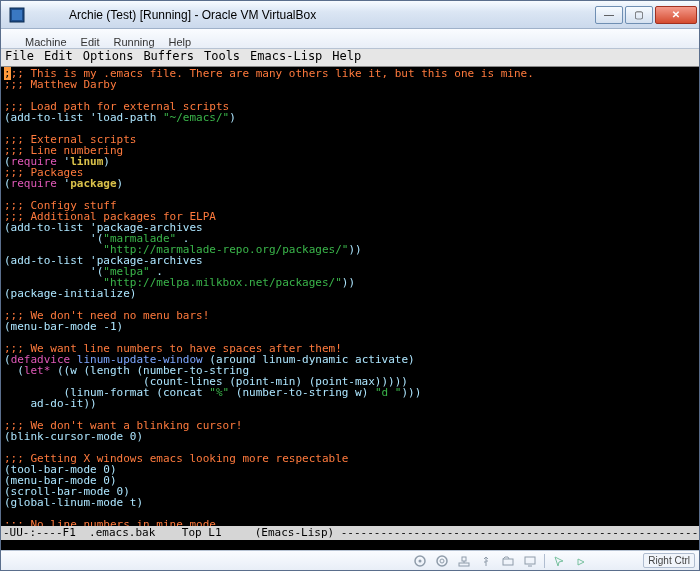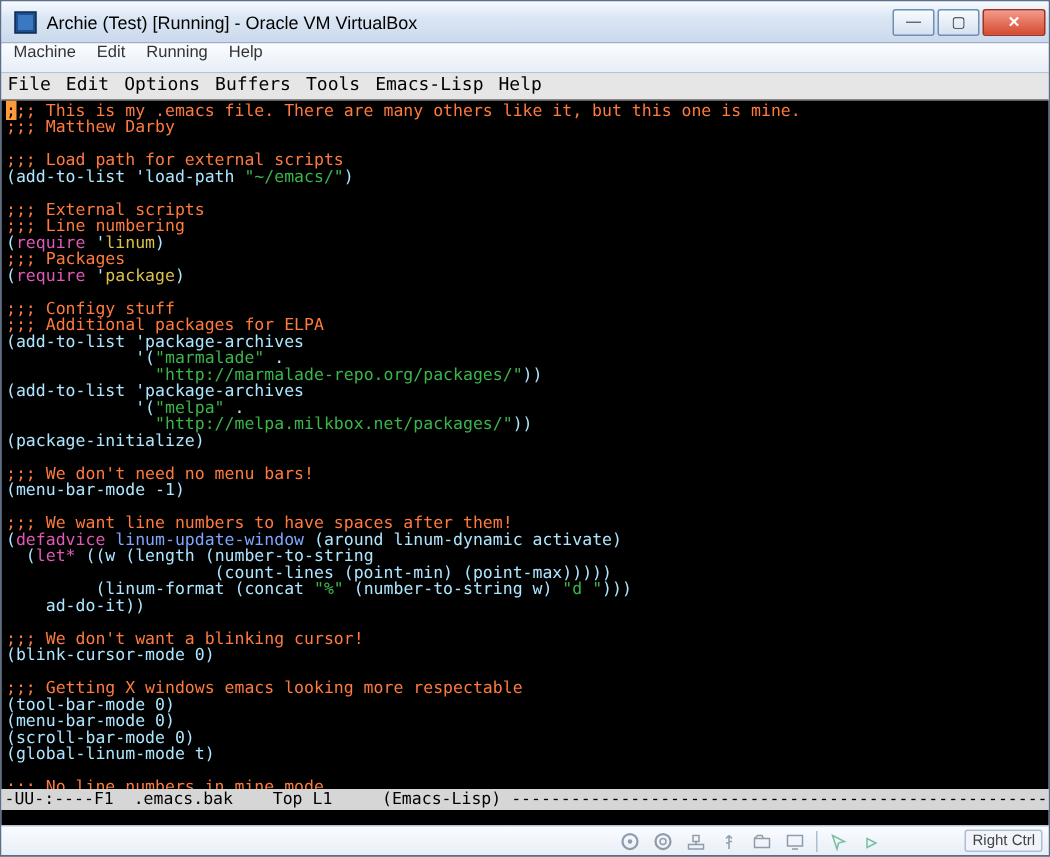--- a/index.html
+++ b/index.html
@@ -1,32 +1,32 @@
 <!DOCTYPE html>
 <html><head>
 <meta charset="utf-8">
 <style>
   * { margin: 0; padding: 0; box-sizing: border-box; }
   html, body { width: 700px; height: 571px; overflow: hidden; font-family: "Segoe UI", Tahoma, sans-serif; font-size: 12px; background: #d4d0c8; }
   .window { width: 700px; height: 571px; display: flex; flex-direction: column; border: 1px solid #5a6e8c; background: #fff; }
-  .titlebar { height: 28px; display: flex; align-items: center; background: linear-gradient(#f7fbff,#dbe6f4 40%,#cbd9ec); color: #000; padding: 0 2px 0 8px; border-bottom: 1px solid #9fb1c9; }
+  .titlebar { height: 28px; display: flex; align-items: center; background: linear-gradient(#f7fbff,#dbe6f4 40%,#cbd9ec); color: #000; padding: 0 2px 0 8px; border-bottom: 1px solid #9fb1c9; gap: 38px; }
   .titlebar .icon { width: 16px; height: 16px; margin-right: 6px; display: inline-flex; align-items: center; justify-content: center; }
   .titlebar .title { flex: 1; white-space: nowrap; overflow: hidden; text-overflow: ellipsis; font-size: 12px; }
   .winbtns { display: flex; gap: 2px; }
   .winbtn { width: 28px; height: 18px; border: 1px solid #6f8fb3; border-radius: 2px; display: flex; align-items: center; justify-content: center; background: linear-gradient(#f7fbff,#d5e1f0); font-size: 10px; color: #333; }
   .winbtn.close { width: 42px; background: linear-gradient(#f49a8b,#d44b2f); color: #fff; border-color: #a03020; font-weight: bold; }
-  .vb-menu { height: 20px; display: flex; align-items: flex-start; gap: 14px; background: linear-gradient(#fafcff,#e8eef7); color: #333; font-size: 11px; padding-left: 8px; border-bottom: 1px solid #b7c3d3; }
+  .vb-menu { height: 20px; display: flex; align-items: flex-end; gap: 14px; background: linear-gradient(#fafcff,#e8eef7); color: #333; font-size: 11px; padding-left: 24px; border-bottom: 1px solid #b7c3d3; }
   .vb-menu span { cursor: default; }
   .emacs-menubar { height: 18px; background: #e6e6e6; color: #000; font-family: "DejaVu Sans Mono","Lucida Console",monospace; font-size: 12px; display: flex; align-items: flex-start; gap: 6px; padding-left: 2px; border-bottom: 1px solid #888; }
   .emacs-menubar span { padding: 0 2px; }
   .editor { flex: 1; background: #000; color: #ade6ff; font-family: "DejaVu Sans Mono","Lucida Console",monospace; font-size: 11px; line-height: 11px; white-space: pre; padding: 1px 3px; overflow: hidden; }
   .tok-c { color: #ff7a3d; }
   .tok-s { color: #3ab54a; }
   .tok-t { color: #e059b8; }
-  .tok-l { color: #d9c14a; }
+  .tok-l { color: #d9c14a; font-weight: bold; }
   .tok-fn { color: #7da7ff; }
   .caret { background: #ff9a3c; color:#000; }
   .modeline { background: #d6d6d6; color: #000; font-family: "DejaVu Sans Mono","Lucida Console",monospace; font-size: 11px; line-height: 14px; height: 14px; padding-left: 2px; white-space: pre; overflow: hidden; }
   .minibuffer { background: #000; height: 10px; }
   .statusbar { height: 20px; background: linear-gradient(#fafcff,#e8eef7); border-top: 1px solid #b7c3d3; display: flex; align-items: center; justify-content: flex-end; padding: 0 4px; gap: 6px; font-size: 10px; color: #444; }
   .sb-icon { width: 16px; height: 16px; display: inline-flex; align-items: center; justify-content: center; opacity: .7; }
   .sb-sep { width: 1px; height: 14px; background: #b0bdd0; }
   .rightctrl { border: 1px solid #b0bdd0; border-radius: 2px; padding: 1px 4px; background: #f1f5fb; margin-left: 48px; }
 </style>
 </head>

